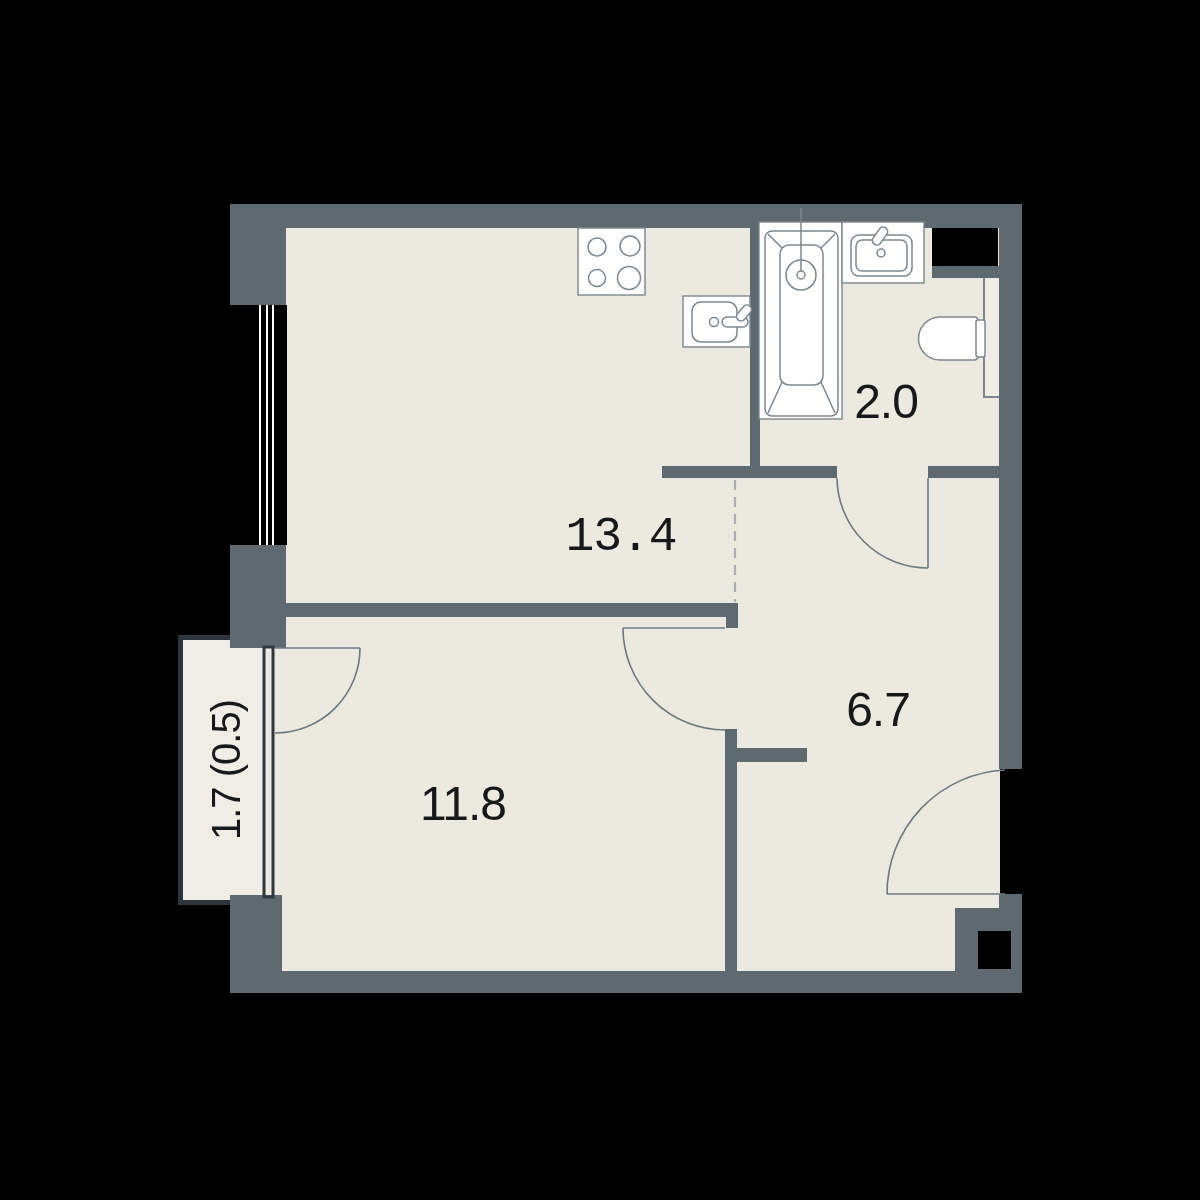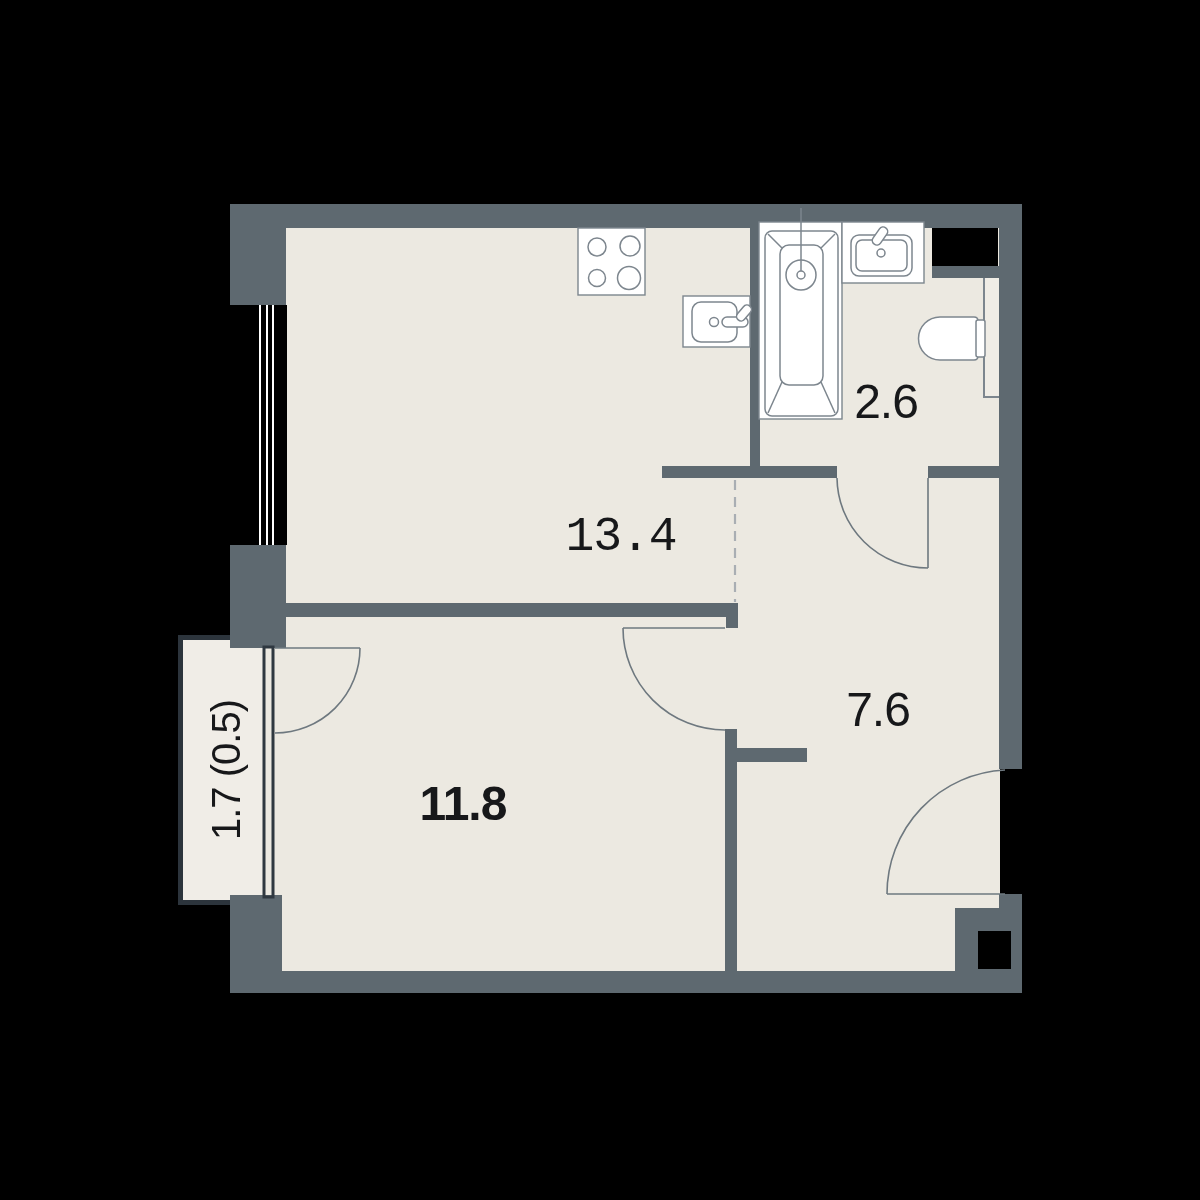--- a/index.html
+++ b/index.html
@@ -135,18 +135,18 @@
       <circle class="fx" cx="881" cy="253" r="4"></circle>
     </g>
 
     <g>
       <path class="fx-f" d="M 940,317 L 974,317 Q 978,317 978,321 L 978,356 Q 978,360 974,360 L 940,360 A 21.5,21.5 0 0 1 940,317 Z"></path>
       <rect class="fx-f" x="976" y="320" width="9" height="37" rx="2"></rect>
     </g>
   </svg>
 
   <div class="room-label" style="left:621px;top:537px;font-family:Liberation Mono, monospace;">13.4</div>
-  <div class="room-label" style="left:886px;top:401px;">2.6</div>
-  <div class="room-label" style="left:878px;top:709px;">7.6</div>
-  <div class="room-label" style="left:463px;top:803px;font-weight:bold;">11.8</div>
+  <div class="room-label" style="left:886px;top:401px;">2.0</div>
+  <div class="room-label" style="left:878px;top:709px;">6.7</div>
+  <div class="room-label" style="left:463px;top:803px;">11.8</div>
   <div class="room-label vert" style="left:226px;top:770px;">1.7 (0.5)</div>
 
 </div>
 
 </body></html>

